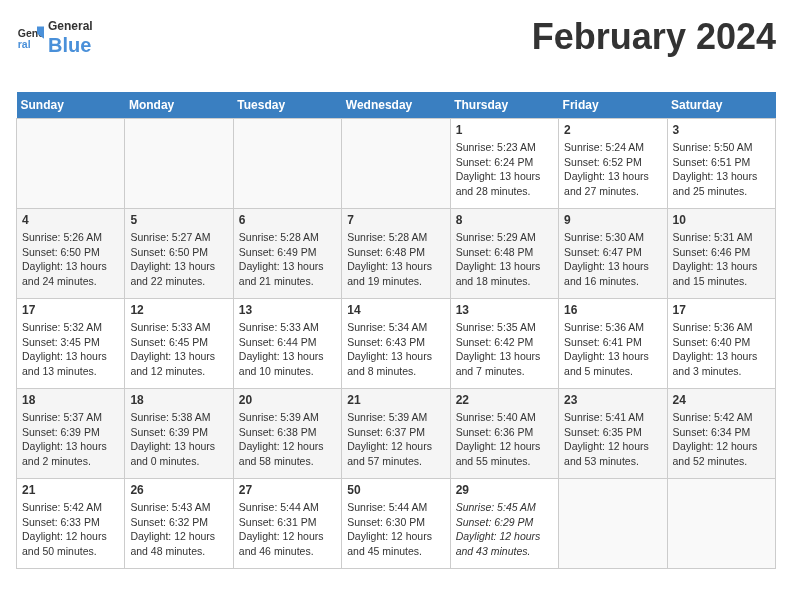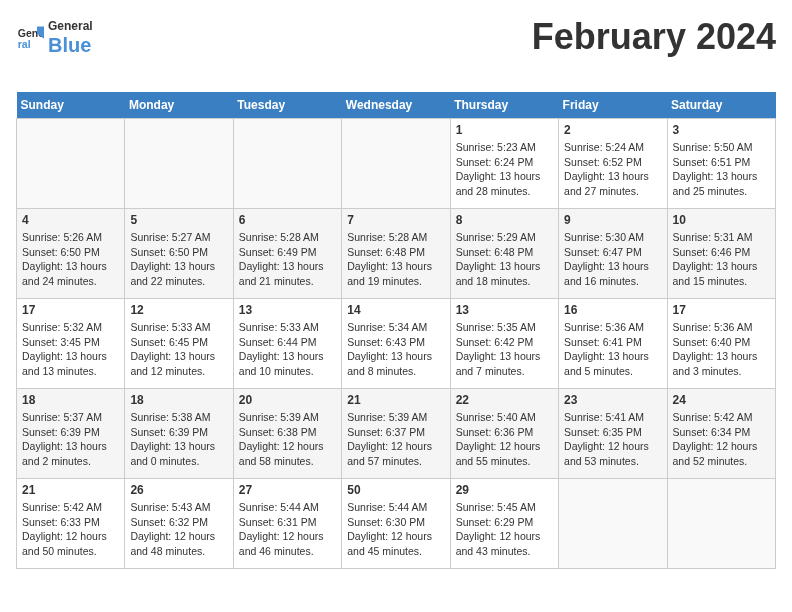--- a/index.html
+++ b/index.html
@@ -292,21 +292,21 @@
 Daylight: 12 hours and 46 minutes.</div>
         </td>
         <td>
           <span class="day-num">50</span>
           <div class="day-detail" style="white-space: pre-line;">Sunrise: 5:44 AM
 Sunset: 6:30 PM
 Daylight: 12 hours and 45 minutes.</div>
         </td>
         <td>
           <span class="day-num">29</span>
-          <div class="day-detail" style="white-space: pre-line;">Sunrise: 5:45 AM
+          <div class="day-detail" style="white-space: pre-line; font-style: italic;">Sunrise: 5:45 AM
 Sunset: 6:29 PM
 Daylight: 12 hours and 43 minutes.</div>
         </td>
         <td class="empty"></td>
         <td class="empty"></td>
       </tr>
     </tbody>
 </table>
 
 </body></html>

